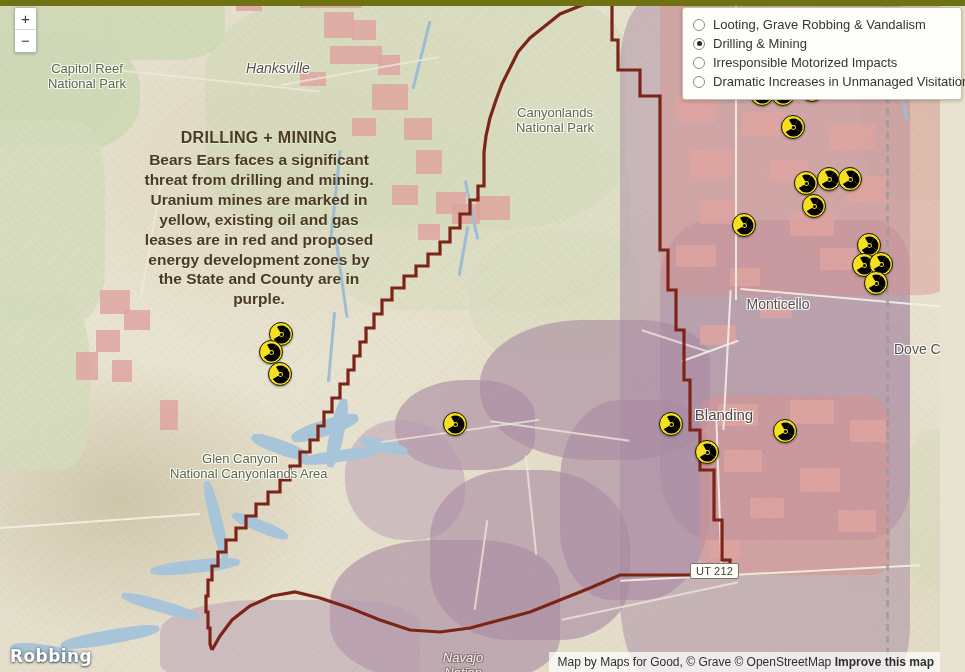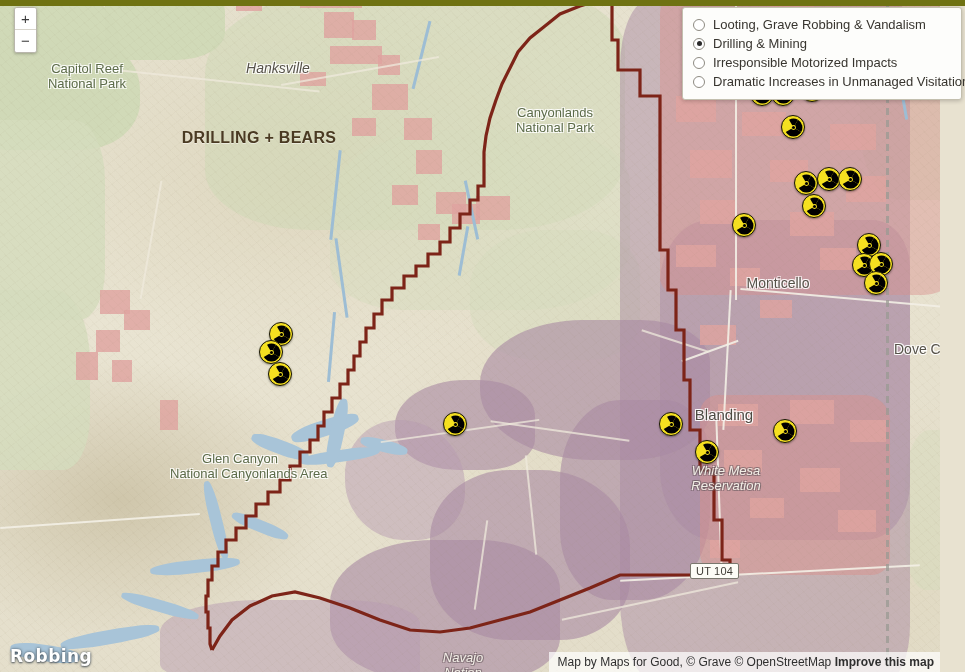--- a/index.html
+++ b/index.html
@@ -299,35 +299,33 @@
                       324,412 324,426 318,426 318,440 310,440 310,452 300,452 300,466 290,466 290,480 280,480 280,492
                       268,492 268,504 256,504 256,516 246,516 246,528 236,528 236,540 226,540 226,552 218,552 218,566
                       212,566 212,580 208,580 208,596 206,596 206,612 208,612 208,628 210,628 210,644 212,650" fill="none" stroke="#7d2418" stroke-width="3.2" stroke-linejoin="miter" stroke-linecap="butt"></polyline>
   </svg>
 
   <div class="maplabel lbl-park" style="left:32px;top:62px;width:110px;">Capitol Reef
 National Park</div>
   <div class="maplabel lbl-town" style="left:238px;top:60px;width:80px;font-style:italic;">Hanksville</div>
   <div class="maplabel lbl-park" style="left:500px;top:98px;width:110px;margin-top:8px;">Canyonlands
 National Park</div>
-  <div class="maplabel lbl-town" style="left:738px;top:275px;width:80px;">Monticello</div>
+  <div class="maplabel lbl-town" style="left:738px;top:296px;width:80px;">Monticello</div>
   <div class="maplabel lbl-town" style="left:894px;top:341px;width:86px;text-align:left;">Dove Creek</div>
   <div class="maplabel lbl-town-lg" style="left:688px;top:406px;width:72px;">Blanding</div>
   <div class="maplabel lbl-park" style="left:170px;top:452px;width:140px;">Glen Canyon
 National Canyonlands Area</div>
-  <div class="maplabel lbl-res" style="left:680px;top:464px;width:92px;">White Mesa
-Reservation</div>
   <div class="maplabel lbl-res" style="left:428px;top:651px;width:70px;">Navajo
 Nation</div>
 
 
-  <div id="ut162-shield">UT 104</div>
+  <div id="ut162-shield">UT 212</div>
 
   <div id="annotation">
-    <span id="annotation-title">DRILLING + BEARS</span>
+    <span id="annotation-title">DRILLING + MINING</span><span>Bears Ears faces a significant threat from drilling and mining. Uranium mines are marked in yellow, existing oil and gas leases are in red and proposed energy development zones by the State and County are in purple.</span>
   </div>
 
   <div id="marker-layer">
       <div class="rad" style="left: 750px; top: 82px;">
         <svg viewBox="0 0 100 100" aria-hidden="true">
           <circle cx="50" cy="50" r="9" fill="#000"></circle>
           <path d="M50 50 L73.5 9.3 A47 47 0 0 0 26.5 9.3 Z" fill="#000"></path>
           <path d="M50 50 L90.7 73.5 A47 47 0 0 0 73.5 9.3 Z" fill="#000"></path>
           <path d="M50 50 L9.3 73.5 A47 47 0 0 0 90.7 73.5 Z" fill="#000"></path>
           <circle cx="50" cy="50" r="13" fill="#f5e020"></circle>

